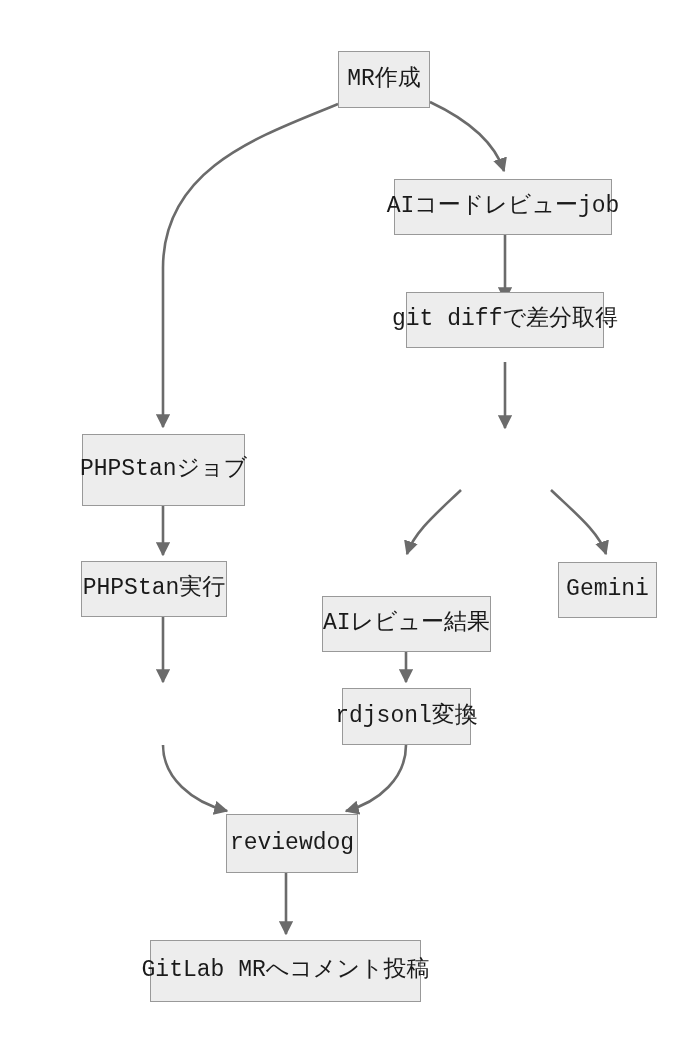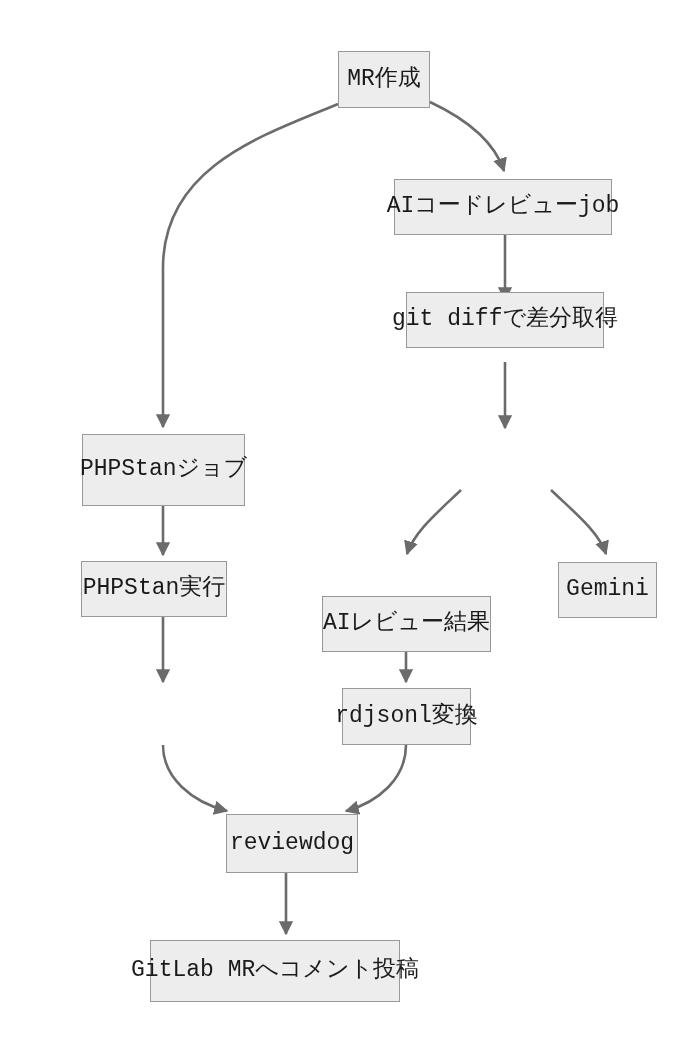--- a/index.html
+++ b/index.html
@@ -49,21 +49,21 @@
   .n-ai-job        {left:394px;top:179px;width:218px;height:56px;}
   .n-git-diff      {left:406px;top:292px;width:198px;height:56px;}
   .n-ai-api        {left:425px;top:434px;width:160px;height:56px;}
   .n-phpstan-job   {left:82px; top:434px;width:163px;height:72px;}
   .n-phpstan-run   {left:81px; top:561px;width:146px;height:56px;}
   .n-ai-result     {left:322px;top:562px;width:169px;height:56px;margin-top:34px;}
   .n-gemini        {left:558px;top:562px;width:99px; height:56px;}
   .n-phpstan-report{left:52px; top:688px;width:223px;height:57px;}
   .n-rdjsonl       {left:342px;top:688px;width:129px;height:57px;}
   .n-reviewdog     {left:226px;top:814px;width:132px;height:59px;}
-  .n-gitlab        {left:150px;top:940px;width:250px;height:62px;}
+  .n-gitlab        {left:150px;top:940px;width:271px;height:62px;}
 </style>
 </head>
 <body>
 
 <div class="canvas">
 
   <svg class="edges" viewBox="0 0 700 1053" xmlns="http://www.w3.org/2000/svg">
     <defs>
       <marker id="arrow" viewBox="0 0 10 10" refX="9" refY="5" markerWidth="5.5" markerHeight="5.5" orient="auto" markerUnits="strokeWidth">
         <path class="arrowhead" d="M0,0 L10,5 L0,10 z"></path>

